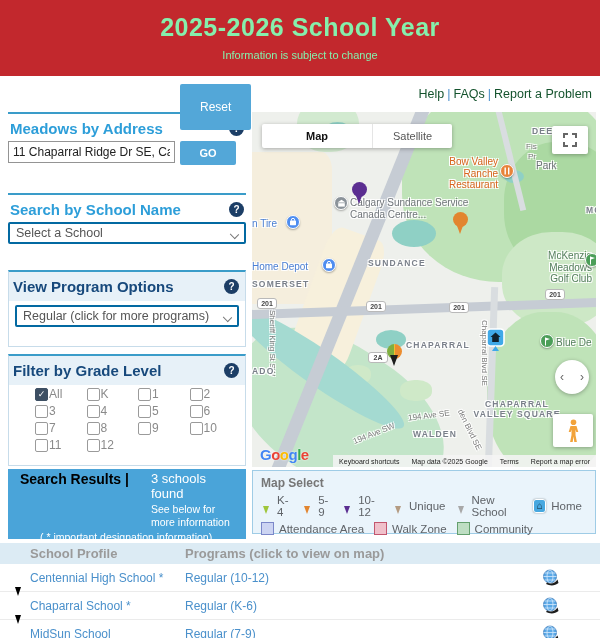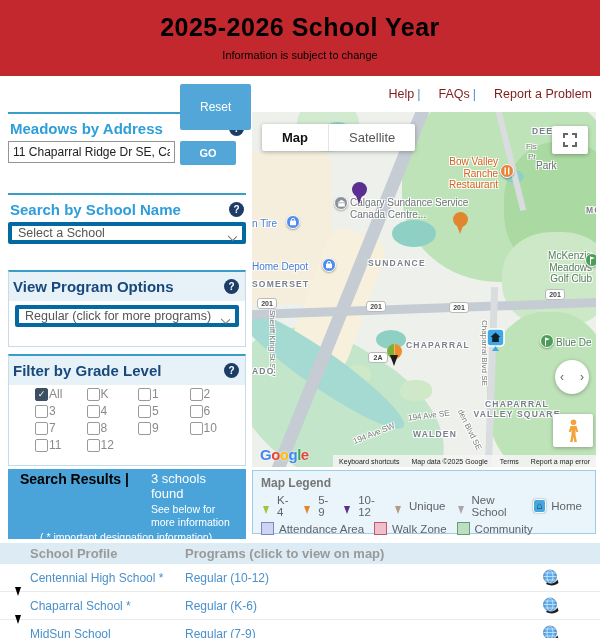--- a/index.html
+++ b/index.html
@@ -1,30 +1,30 @@
 <!DOCTYPE html>
 <html><head>
 <meta charset="utf-8">
 <style>
   * { box-sizing: border-box; margin: 0; padding: 0; }
   html,body { width:600px; }
   body { font-family: "Liberation Sans", sans-serif; background:#fff; }
   .page { position:relative; width:600px; height:638px; overflow:hidden; background:#fff; }
 
   
-  .header { background:#c2282d; height:76px; color:#000000; text-align:center; }
+  .header { background:#c2282d; height:76px; color:#86efac; text-align:center; }
   .header h1 { font-size:25px; font-weight:bold; padding-top:13px; letter-spacing:.5px; }
   .header .sub { font-size:11px; margin-top:7px; }
 
   
   .topbar { position:relative; height:26px; margin:8px 8px 0 8px; }
   .reset-btn { position:absolute; left:172px; top:0; background:#53a7d8; color:#fff; border:none;
     font-size:12px; padding:16px 20px; border-radius:2px; cursor:pointer; font-family:inherit; }
   .help-links { position:absolute; right:0; top:3px; font-size:12.5px; color:#4a90cb; }
-  .help-links a { color:#7f1d1d; text-decoration:none; cursor:pointer;margin-left:15px; }
+  .help-links a { color:#14532d; text-decoration:none; cursor:pointer; }
   .help-links .sep { color:#4a90cb; margin:0 3px; }
 
   
   .content { display:flex; margin:2px 4px 0 8px; }
   .sidebar { width:238px; margin-right:6px; }
   .map-col { width:344px; }
 
   
   .sec { border-top:2px solid #3a9cc9; }
   .sec-head { display:flex; justify-content:space-between; align-items:center; padding:6px 2px 4px 2px; }
@@ -32,21 +32,21 @@
   .sec-title-dk { color:#17497c; font-weight:bold; font-size:15px; }
   .qicon { width:15px; height:15px; border-radius:50%; background:#1c3e66; color:#fff; font-size:10px;
     font-weight:bold; display:flex; align-items:center; justify-content:center; cursor:pointer; flex:none; }
   .sec1 { height:81px; }
   .addr-row { display:flex; gap:5px; }
   .addr-input { width:167px; height:22px; border:1px solid #949494; font-size:12px; padding:0 4px;
     color:#222; font-family:inherit; }
   .go-btn { width:56px; height:24px; background:#53a7d8; color:#fff; border:none; font-size:11px;
     font-weight:bold; border-radius:2px; cursor:pointer; font-family:inherit; }
   .sec2 { height:77px; }
-  .fake-select { position:relative; height:22px; border:4px solid #0369a1; border-radius:2px; background:#fff;
+  .fake-select { position:relative; height:22px; border:2px solid #0369a1; border-radius:2px; background:#fff;
     font-size:12.5px; color:#555; display:flex; align-items:center; padding:0 20px 0 6px; cursor:pointer; }
   .fake-select .chev { position:absolute; right:6px; top:7px; width:7px; height:7px;
     border-right:1.6px solid #777; border-bottom:1.6px solid #777; transform:rotate(45deg) scale(1,.9); }
   .boxsec { border:1px solid #c7dcea; border-top:2px solid #3a9cc9; }
   .sec3 { height:77px; margin-bottom:7px; }
   .sec4 { height:112px; margin-bottom:3px; }
   .boxsec .sec-head { background:#e7f1f8; padding:6px 6px 6px 4px; }
   .boxsec .body { padding:4px 6px; }
   .grades { display:grid; grid-template-columns:repeat(4,1fr); row-gap:3px; padding:2px 4px 0 26px; }
   .gcell { display:flex; align-items:center; cursor:pointer; }
@@ -85,21 +85,21 @@
   .mappin { position:absolute; width:15px; height:24px; }
   .mappin .head { width:15px; height:15px; border-radius:50%; }
   .mappin .tail { position:absolute; top:11px; left:3.2px; width:0; height:0;
     border-left:4.3px solid transparent; border-right:4.3px solid transparent; border-top:11px solid; }
   .pin-purple .head { background:#5b2e91; } .pin-purple .tail { border-top-color:#5b2e91; }
   .pin-orange .head { background:#e2852f; } .pin-orange .tail { border-top-color:#e2852f; }
   .pin-split .head { background:linear-gradient(90deg,#7fae3f 0 47%,#f1c12e 47% 56%,#ec8d2f 56% 100%); }
   .pin-split .tail { border-top-color:#1d1d1d; }
   .mapsat { position:absolute; left:10px; top:12px; display:flex; background:#fff; border-radius:2px;
     box-shadow:0 1px 4px rgba(0,0,0,.3); z-index:6; }
-  .mapsat .mbtn { padding:6px 20px; font-size:13px; cursor:pointer; }
+  .mapsat .mbtn { padding:6px 20px; font-size:11px; cursor:pointer;margin-left:24px; }
   .mapsat .active { font-weight:bold; color:#111; }
   .mapsat .inactive { color:#565656; border-left:1px solid #e5e5e5; }
   .fsbtn { position:absolute; right:8px; top:14px; width:36px; height:28px; background:#fff; border-radius:2px;
     box-shadow:0 1px 4px rgba(0,0,0,.3); display:flex; align-items:center; justify-content:center;
     cursor:pointer; z-index:6; }
   .homeicon { position:absolute; width:19px; height:26px; z-index:5; }
   .pan-ctl { position:absolute; width:34px; height:34px; background:#fff; border-radius:50%;
     box-shadow:0 1px 4px rgba(0,0,0,.3); display:flex; align-items:center; justify-content:space-between;
     padding:0 5px; color:#666; font-size:12px; cursor:pointer; z-index:6; }
   .pegman { position:absolute; right:3px; bottom:20px; width:40px; height:33px; background:#fff; border-radius:2px;
@@ -414,21 +414,21 @@
         <div class="glogo"><span style="color:#4285F4">G</span><span style="color:#EA4335">o</span><span style="color:#FBBC05">o</span><span style="color:#4285F4">g</span><span style="color:#34A853">l</span><span style="color:#EA4335">e</span></div>
         <div class="attrib">
           <span>Keyboard shortcuts</span>
           <span>Map data ©2025 Google</span>
           <span>Terms</span>
           <span>Report a map error</span>
         </div>
       </div>
 
       <div class="legend">
-        <div class="legend-title">Map Legend</div>
+        <div class="legend-title">Map Select</div>
         <div class="lrow">
           <span class="minipin mp-green"><span class="head"></span><span class="tail"></span></span>
             <span class="lbl">K-4</span>
           <span class="minipin mp-orange"><span class="head"></span><span class="tail"></span></span>
             <span class="lbl">5-9</span>
           <span class="minipin mp-purple"><span class="head"></span><span class="tail"></span></span>
             <span class="lbl">10-12</span>
           <span class="minipin mp-tan"><span class="head"></span><span class="tail"></span></span>
             <span class="lbl">Unique</span>
           <span class="minipin mp-gray"><span class="head"></span><span class="tail"></span></span>

